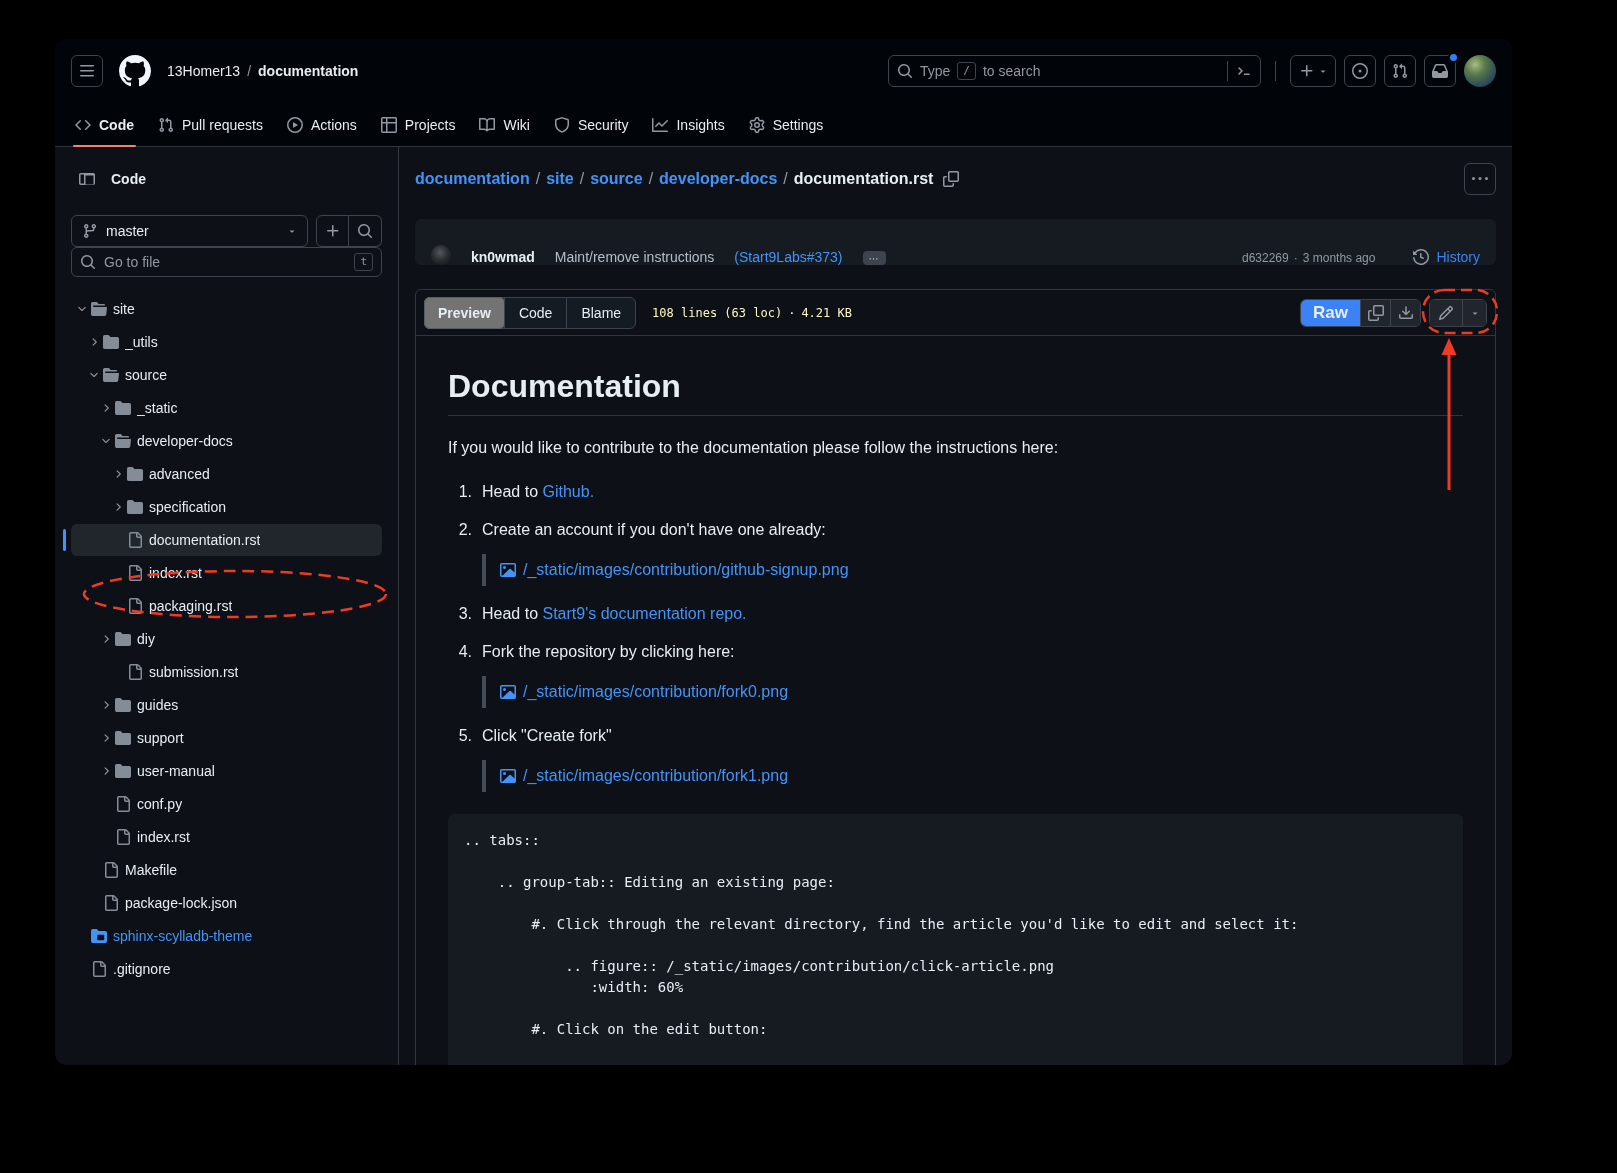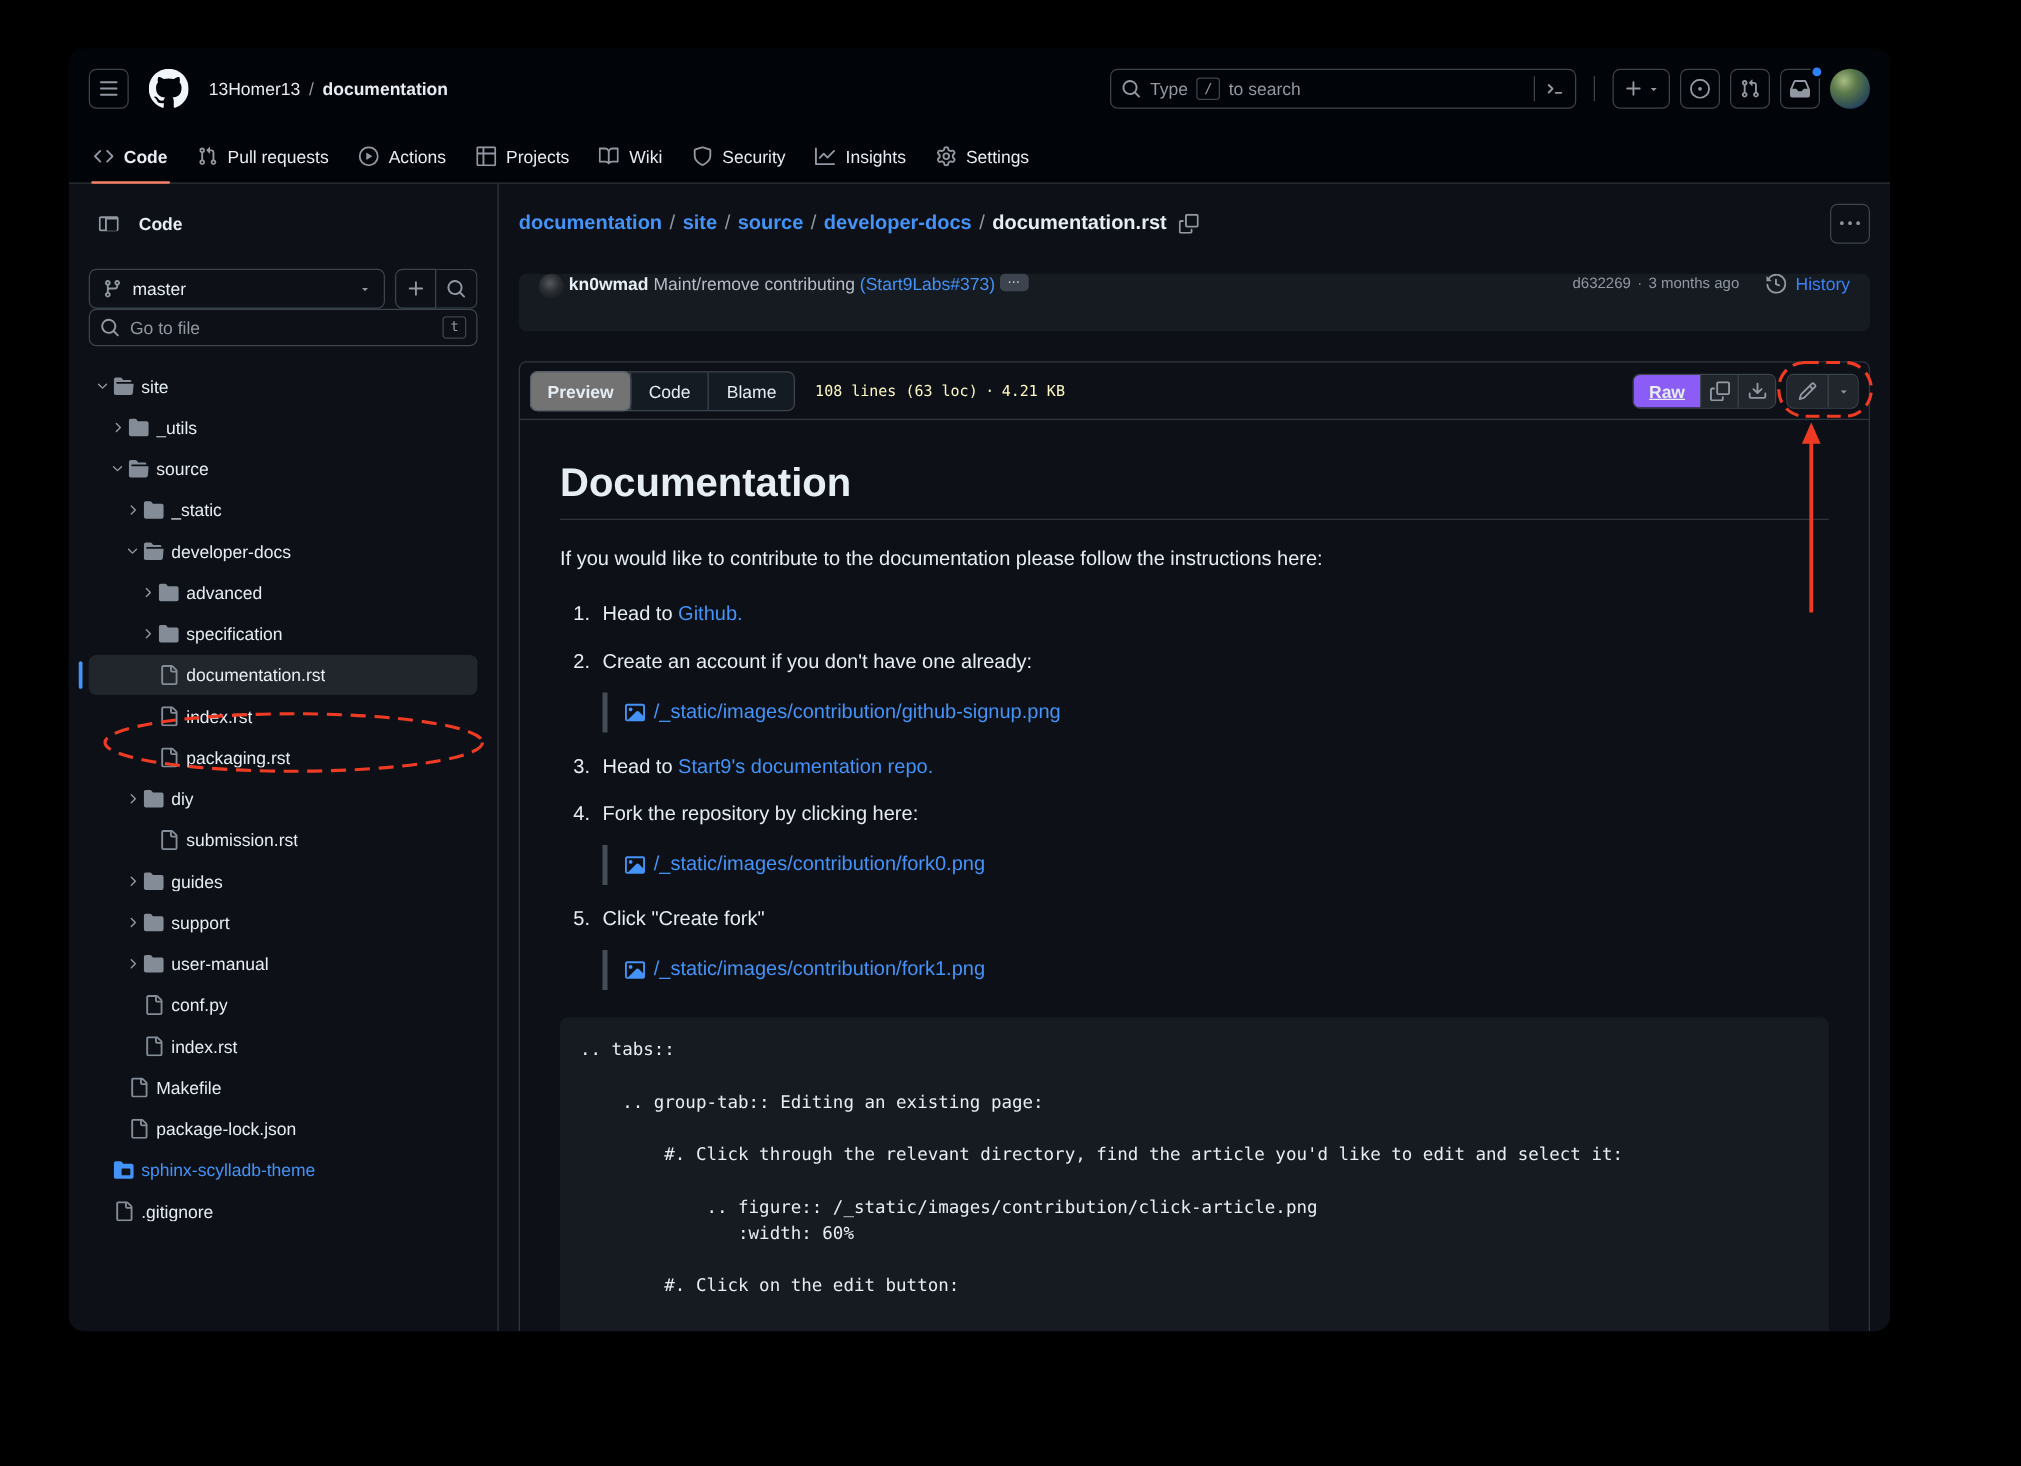--- a/index.html
+++ b/index.html
@@ -80,21 +80,21 @@
   
   .main { flex:1; padding:16px 16px 0; overflow:hidden; min-width:0; }
   .crumb-row { display:flex; align-items:center; gap:6px; font-size:16px; height:32px; }
   .crumb-link { color:#4493f8; font-weight:600; cursor:pointer; text-decoration:none; }
   .crumb-sep { color:#9198a1; }
   .crumb-file { font-weight:700; }
   .crumb-copy { color:#9198a1; margin-left:4px; display:flex; cursor:pointer; }
   .kebab-btn { margin-left:auto; }
 
   .commit-bar { margin-top:24px; height:46px; background:#161b22; border-radius:6px; display:flex;
-                align-items:flex-start; padding:0 16px; gap:4px; font-size:14px; }
+                align-items:flex-end; padding:0 16px; gap:20px; font-size:14px; }
   .commit-avatar { width:20px; height:20px; border-radius:50%; flex:none;
                    background: radial-gradient(circle at 45% 38%, #55595f 0%, #2a2d31 45%, #121416 100%); }
   .commit-author { font-weight:600; cursor:pointer; }
   .commit-msg { color:#b7bdc8; white-space:nowrap; overflow:hidden; text-overflow:ellipsis; cursor:pointer; }
   .commit-pr { color:#4493f8; cursor:pointer; }
   .commit-ellipsis { background:#3d444d; color:#c9d1d9; border-radius:4px; padding:0 6px; height:14px;
                      display:flex; align-items:center; font-size:10px; letter-spacing:1px; cursor:pointer; flex:none; }
   .commit-meta { margin-left:auto; color:#9198a1; font-size:12px; display:flex; gap:5px; white-space:nowrap; }
   .history-btn { display:flex; align-items:center; gap:7px; margin-left:18px; color:#3b82f6; font-size:14px;
                  cursor:pointer; flex:none; }
@@ -106,22 +106,22 @@
   .seg { display:flex; height:32px; background:#151b23; border:1px solid #3d444d; border-radius:6px; }
   .seg-item { display:flex; align-items:center; padding:0 14px; font-size:14px; color:#e6edf3;
               border-left:1px solid #3d444d; cursor:pointer; }
   .seg-item:first-child { border-left:0; }
   .seg-item.active { background:#737373; font-weight:600; border-radius:6px; margin:-1px;
                      box-shadow: inset 0 0 0 1px #545d68; border-left:0; }
   .meta-text { color:#fef9c3; font-size:12px; font-family:"DejaVu Sans Mono", monospace; display:flex; gap:6px;
                margin-left:8px; }
   .tb-right { margin-left:auto; display:flex; align-items:center; gap:8px; }
   .btn-group { display:flex; height:28px; border:1px solid #3d444d; border-radius:6px; overflow:hidden; }
-  .bg-text { display:flex; align-items:center; padding:0 12px; font-size:14px; font-weight:600; color:#e6edf3;
-             background:#8b5cf6; cursor:pointer;text-decoration:underline; }
+  .bg-text { display:flex; align-items:center; padding:0 12px; font-size:17px; font-weight:600; color:#e6edf3;
+             background:#3b82f6; cursor:pointer; }
   .bg-icon { width:30px; display:flex; align-items:center; justify-content:center; color:#9198a1;
              background:#21262d; border-left:1px solid #3d444d; cursor:pointer; }
   .bg-icon:first-child { border-left:0; }
 
   .doc { padding:32px; }
   .doc-title { font-size:32px; font-weight:600; padding-bottom:10px; border-bottom:1px solid #2f353d; }
   .doc-intro { font-size:16px; line-height:24px; margin-top:20px; }
   .steps { margin-top:20px; }
   .step { display:flex; font-size:16px; line-height:24px; margin-bottom:14px; }
   .step-num { width:24px; text-align:right; margin-right:10px; flex:none; }
@@ -645,21 +645,21 @@
           <div class="icon-btn kebab-btn">
               <svg class="oct">
                 <use href="#i-kebab"></use>
               </svg>
             </div>
         </div>
 
         <div class="commit-bar">
           <div class="commit-avatar"></div>
           <span class="commit-author">kn0wmad</span>
-          <span class="commit-msg">Maint/remove contributing</span>
+          <span class="commit-msg">Maint/remove instructions</span>
           <span class="commit-pr">(Start9Labs#373)</span>
           <span class="commit-ellipsis">⋯</span>
           <span class="commit-meta">
             <span>d632269</span>
             <span>·</span>
             <span>3 months ago</span>
           </span>
           <span class="history-btn">
             <svg class="oct">
                 <use href="#i-history"></use>

